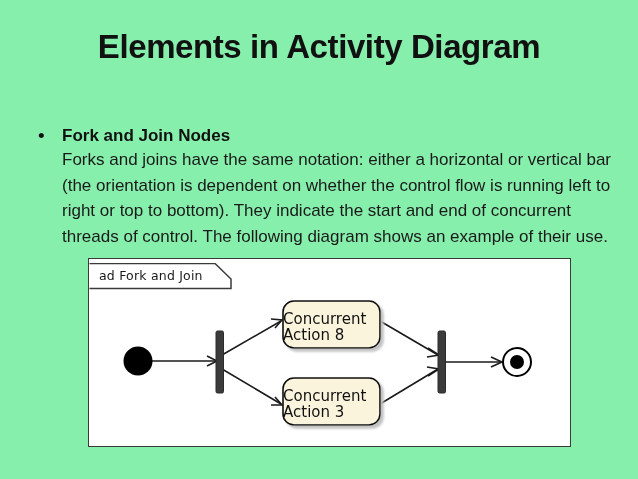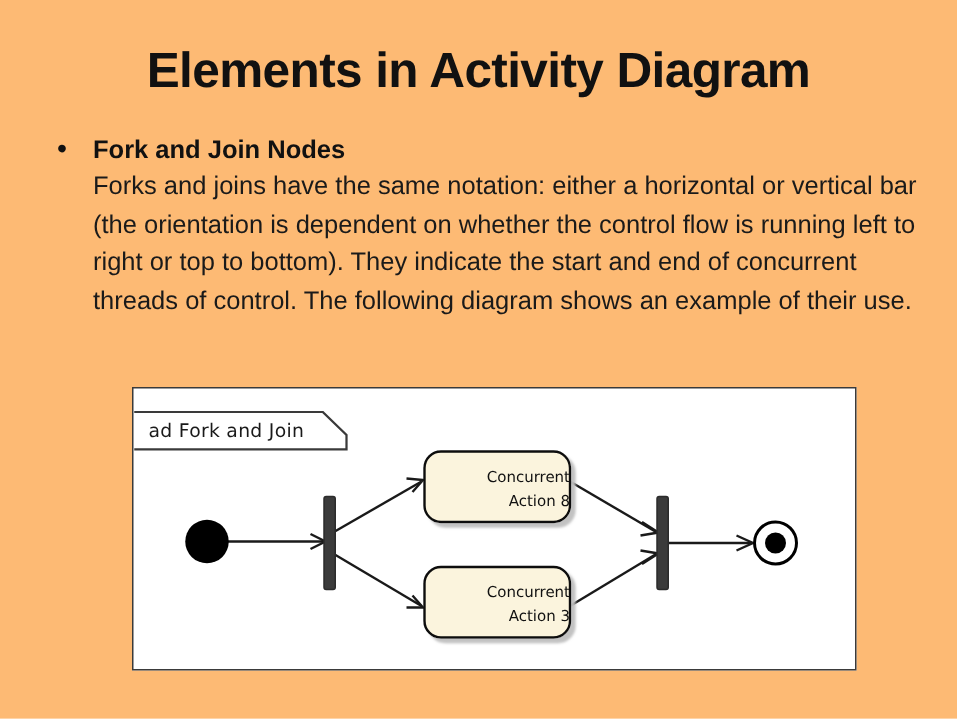--- a/index.html
+++ b/index.html
@@ -12,21 +12,21 @@
     background: #ffffff;
     font-family: "Liberation Sans", sans-serif;
     overflow: hidden;
     position: relative;
   }
 
   .slide {
     position: relative;
     width: 638px;
     height: 479px;
-    background: #fdba74;
+    background: #86efac;
   }
 
   
   .slide-title {
     position: absolute;
     left: 0;
     top: 28px;
     width: 638px;
     text-align: center;
     font-size: 33px;
@@ -54,20 +54,21 @@
     top: 1px;
     font-size: 19px;
     line-height: 22px;
     color: #111111;
   }
   .bullet-heading {
     font-size: 17px;
     line-height: 23px;
     font-weight: bold;
     color: #111111;
+    margin-top: 36px;
   }
   .bullet-para {
     font-size: 17px;
     line-height: 25.5px;
     color: #1a1a1a;
     font-weight: normal;
   }
 
   
   .uml-frame {
@@ -76,21 +77,21 @@
     top: 258px;
     width: 483px;
     height: 189px;
     border: 1.5px solid #3a3a3a;
     background: #ffffff;
     box-sizing: border-box;
   }
   .frame-tab {
     position: absolute;
     left: 0;
-    top: 15px;
+    top: 4px;
     width: 150px;
     height: 34px;
     box-sizing: border-box;
   }
   .frame-tab svg {
     position: absolute;
     left: 0;
     top: 0;
     display: block;
   }
@@ -116,22 +117,22 @@
   }
   .diagram-canvas svg {
     position: absolute;
     left: 0;
     top: 0;
     display: block;
   }
 
   .action-label {
     position: absolute;
-    text-align: right;
-    font-size: 10px;
+    text-align: left;
+    font-size: 15px;
     line-height: 16px;
     color: #111111;
     font-family: "DejaVu Sans", sans-serif;
     white-space: nowrap;
     pointer-events: none;
   }
 </style>
 </head>
 <body>
 

